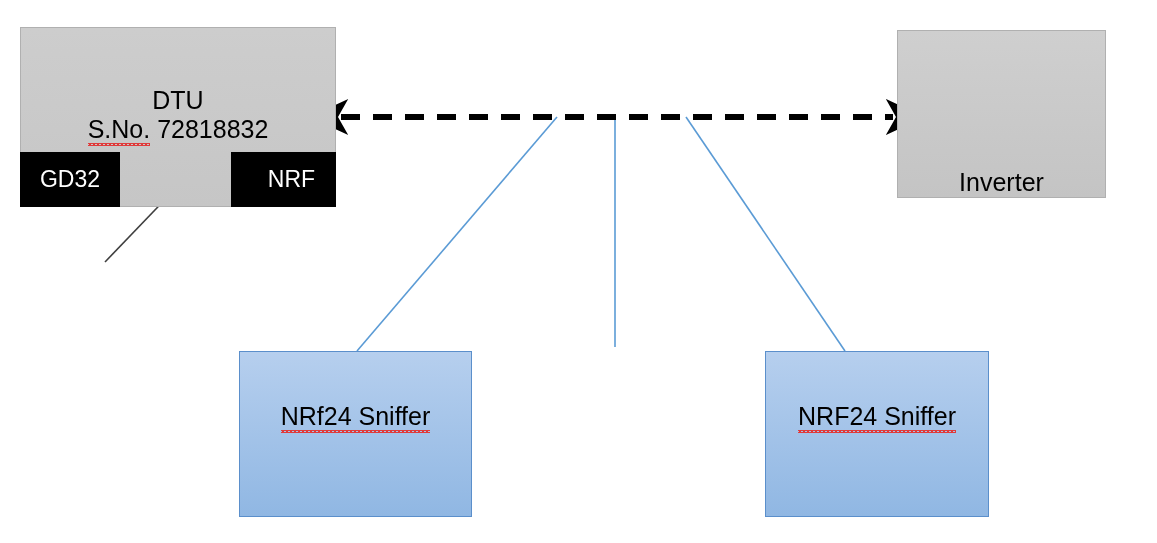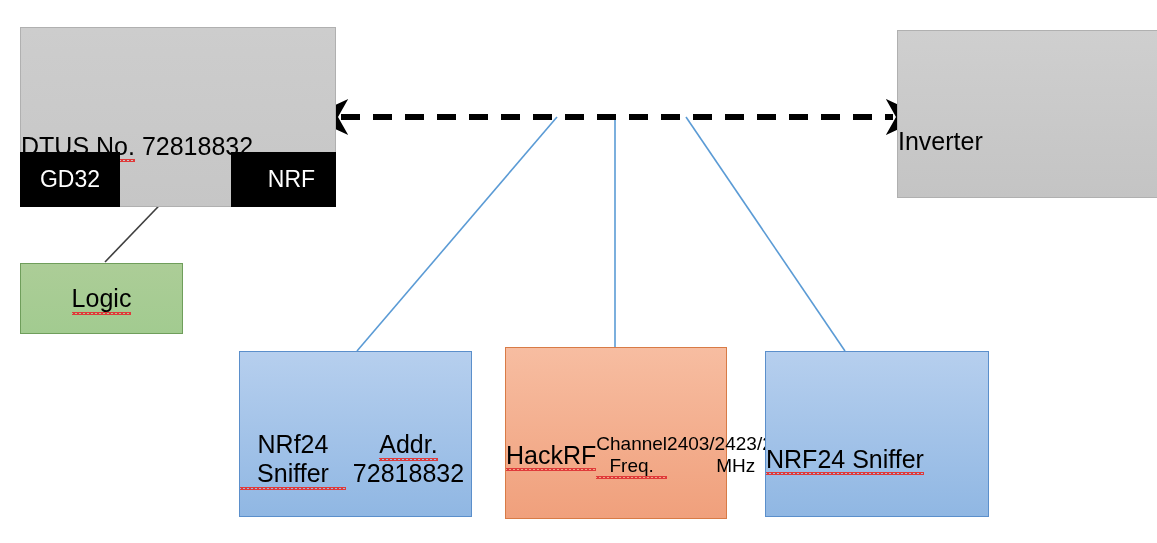--- a/index.html
+++ b/index.html
@@ -14,21 +14,21 @@
     position: relative;
     width: 1157px;
     height: 543px;
     background: #ffffff;
     overflow: hidden;
   }
   .box {
     position: absolute;
     box-sizing: border-box;
     display: flex;
-    flex-direction: row;
+    flex-direction: column;
     align-items: center;
     justify-content: center;
     text-align: center;
     color: #000000;
     line-height: 1.15;
   }
   
   #dtu-box {
     left: 20px;
     top: 27px;
@@ -37,25 +37,25 @@
     background: linear-gradient(180deg, #cdcdcd 0%, #c6c6c6 100%);
     border: 1px solid #b0b0b0;
     justify-content: flex-start;
     padding-top: 58px;
   }
   #dtu-box .ln { font-size: 25px; }
   
   #inverter-box {
     left: 897px;
     top: 30px;
-    width: 261px;
+    width: 209px;
     height: 168px;
     background: linear-gradient(180deg, #cfcfcf 0%, #c4c4c4 100%);
     border: 1px solid #b0b0b0;
-    justify-content: flex-start;
+    justify-content: flex-end;
     padding-top: 54px;
   }
   #inverter-box .ln { font-size: 25px; }
   
   .chip {
     position: absolute;
     box-sizing: border-box;
     background: #000000;
     color: #ffffff;
     display: flex;
@@ -180,47 +180,31 @@
     </div>
   </div>
 
   <div class="chip" id="gd32-box">
     <span>GD32</span>
   </div>
   <div class="chip" id="nrf-box">
     <span>NRF</span>
   </div>
 
-  <div class="box" id="logic-box">
-    <span class="sq">Logic</span>
-  </div>
 
   <div class="box" id="inverter-box">
     <div class="ln">Inverter</div>
   </div>
 
   <div class="box" id="sniffer-left-box">
     <div class="ln">
       <span class="sq">NRf24 Sniffer</span>
     </div>
-    <div class="ln">
-      <span class="sq">Addr.</span>
-      <span>72818832</span>
-    </div>
-  </div>
-
-  <div class="box" id="hackrf-box">
-    <div class="ln-big">
-      <span class="sq">HackRF</span>
-    </div>
-    <div class="ln-sm">
-      <span class="sq">Channel Freq.</span>
-    </div>
-    <div class="ln-sm">2403/2423/2440 MHz</div>
-  </div>
+  </div>
+
 
   <div class="box" id="sniffer-right-box">
     <div class="ln">
       <span class="sq">NRF24 Sniffer</span>
     </div>
   </div>
 
 </div>
 
 </body></html>

